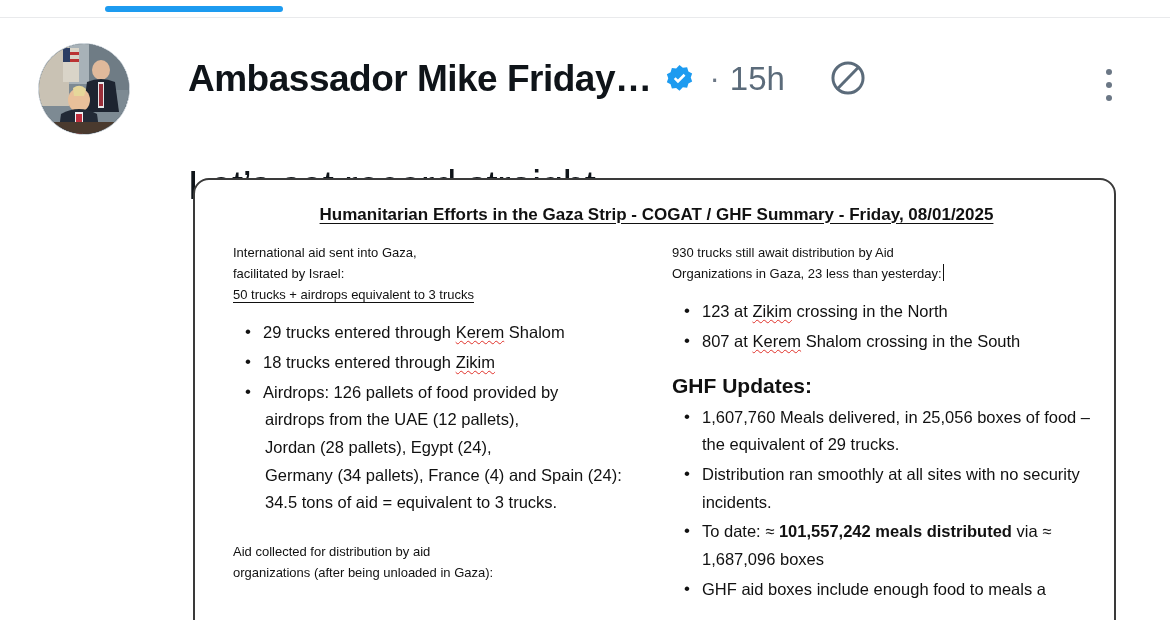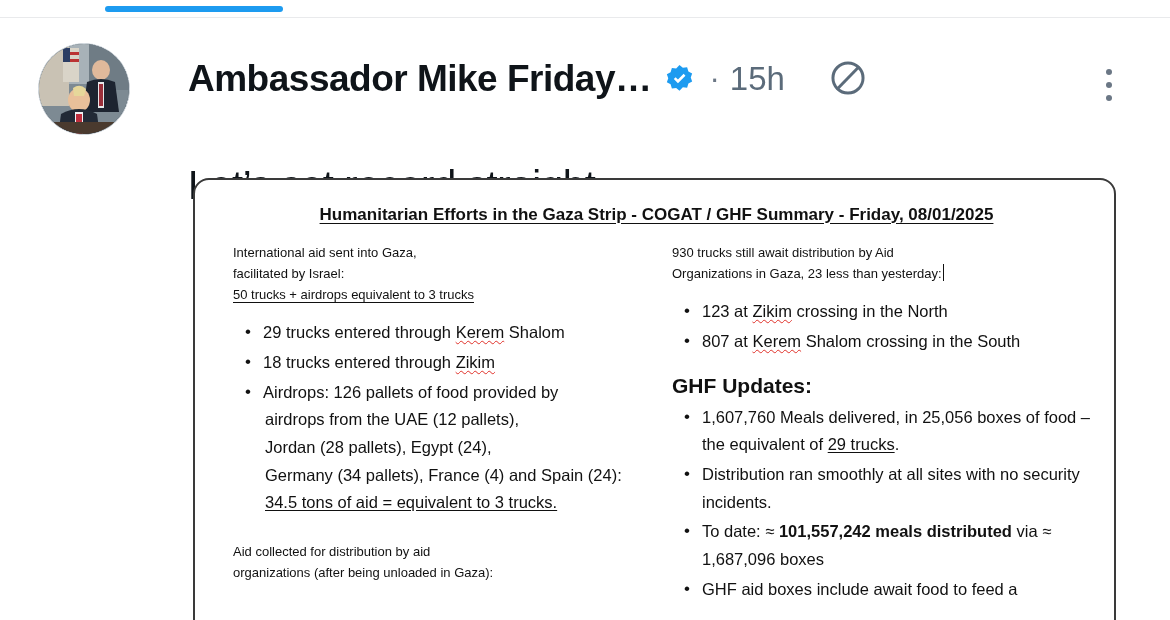--- a/index.html
+++ b/index.html
@@ -174,21 +174,21 @@
   }
   ul.bullets > li::before {
     content: "•";
     position: absolute;
     left: -18px;
     top: -1px;
     font-size: 17px;
     color: #111;
   }
   .ind { display: block; padding-left: 2px; }
-  .u  { text-decoration: underline; text-underline-offset: 2px; }
+  .u  { text-underline-offset: 2px; }
   .b  { font-weight: bold; }
   
   .sq {
     text-decoration: underline;
     text-decoration-style: wavy;
     text-decoration-color: #e0312a;
     text-underline-offset: 2px;
     text-decoration-thickness: 1px;
   }
   .caret {
@@ -325,20 +325,20 @@
         <div class="subhead">GHF Updates:</div>
 
         <ul class="bullets">
           <li>
             1,607,760 Meals delivered, in 25,056 boxes of food – the equivalent of <span class="u">29 trucks</span>.
           </li>
           <li>Distribution ran smoothly at all sites with no security incidents.</li>
           <li>
             To date: ≈ <span class="b">101,557,242 meals distributed</span> via ≈ 1,687,096 boxes
           </li>
-          <li class="clipped">GHF aid boxes include await food to feed a</li>
+          <li class="clipped">GHF aid boxes include enough food to meals a</li>
         </ul>
       </div>
 
     </div>
   </div>
 
 </div>
 
 </body></html>

